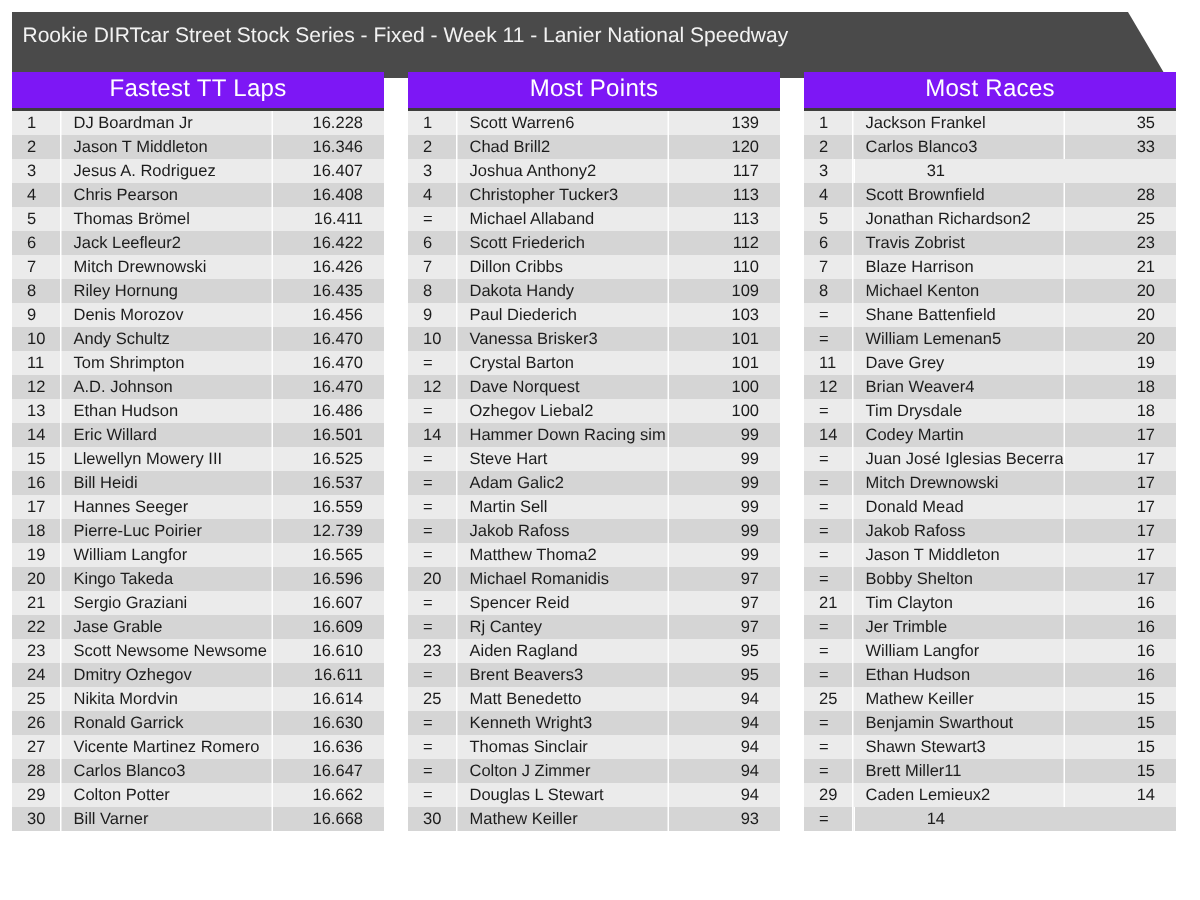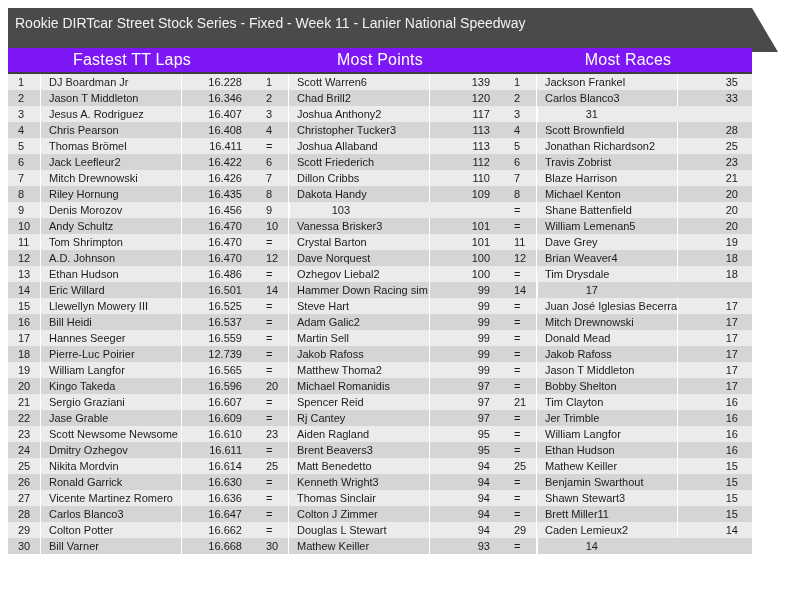--- a/index.html
+++ b/index.html
@@ -20,20 +20,21 @@
     font-size: 14px;
     line-height: 30px;
     padding-left: 7px;
     box-sizing: border-box;
     white-space: nowrap;
   }
   .tables {
     position: absolute;
     left: 8px; top: 48px;
     display: flex;
+    gap: 16px;
     justify-content: flex-end;
   }
   .board { width: 248px; }
   .board-title {
     background: var(--accent, #7d17f5);
     color: #ffffff;
     text-align: center;
     font-size: 16px;
     height: 24px;
     line-height: 24px;
@@ -296,21 +297,21 @@
   </div>
 
   <div class="row">
     <span class="cell-rank">4</span>
     <span class="cell-name">Christopher Tucker3</span>
     <span class="cell-value">113</span>
   </div>
 
   <div class="row">
     <span class="cell-rank">=</span>
-    <span class="cell-name">Joshua Allaband</span>
+    <span class="cell-name">Michael Allaband</span>
     <span class="cell-value">113</span>
   </div>
 
   <div class="row">
     <span class="cell-rank">6</span>
     <span class="cell-name">Scott Friederich</span>
     <span class="cell-value">112</span>
   </div>
 
   <div class="row">
@@ -320,20 +321,21 @@
   </div>
 
   <div class="row">
     <span class="cell-rank">8</span>
     <span class="cell-name">Dakota Handy</span>
     <span class="cell-value">109</span>
   </div>
 
   <div class="row">
     <span class="cell-rank">9</span>
+    <span class="cell-name">Paul Diederich</span>
     <span class="cell-value">103</span>
   </div>
 
   <div class="row">
     <span class="cell-rank">10</span>
     <span class="cell-name">Vanessa Brisker3</span>
     <span class="cell-value">101</span>
   </div>
 
   <div class="row">
@@ -533,20 +535,21 @@
   </div>
 
   <div class="row">
     <span class="cell-rank">=</span>
     <span class="cell-name">Tim Drysdale</span>
     <span class="cell-value">18</span>
   </div>
 
   <div class="row">
     <span class="cell-rank">14</span>
+    <span class="cell-name">Codey Martin</span>
     <span class="cell-value">17</span>
   </div>
 
   <div class="row">
     <span class="cell-rank">=</span>
     <span class="cell-name">Juan José Iglesias Becerra2</span>
     <span class="cell-value">17</span>
   </div>
 
   <div class="row">

